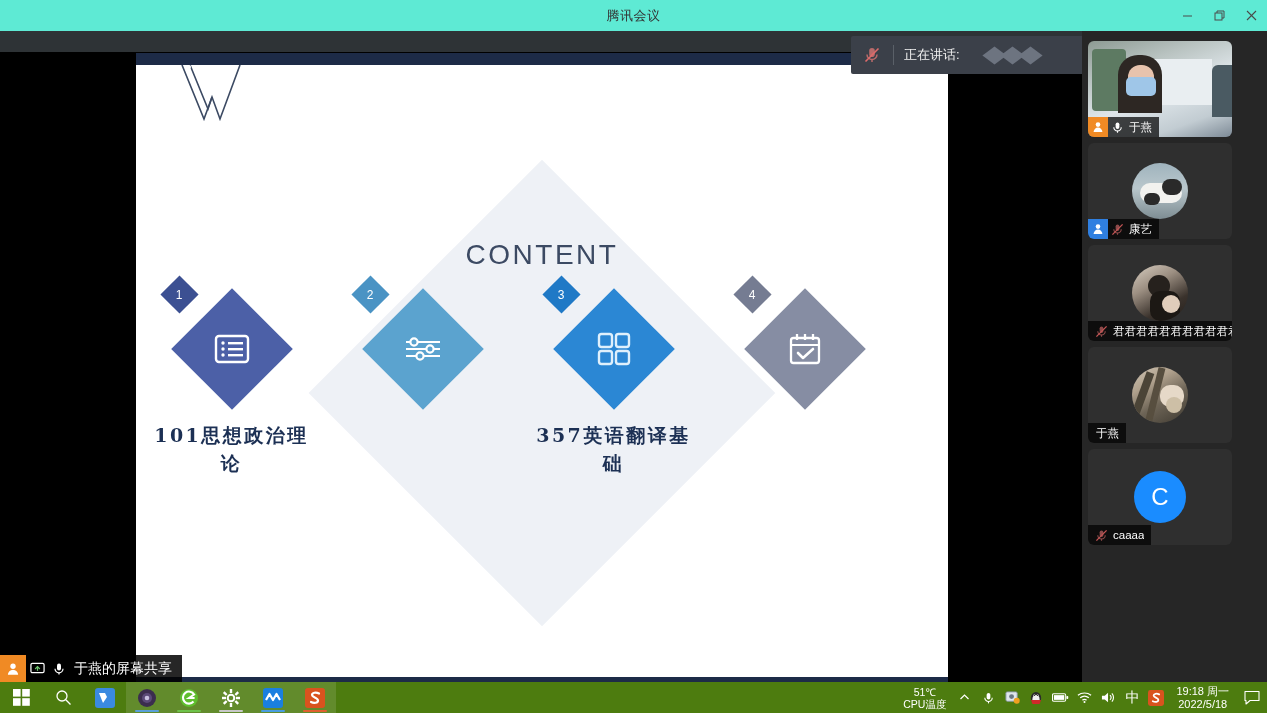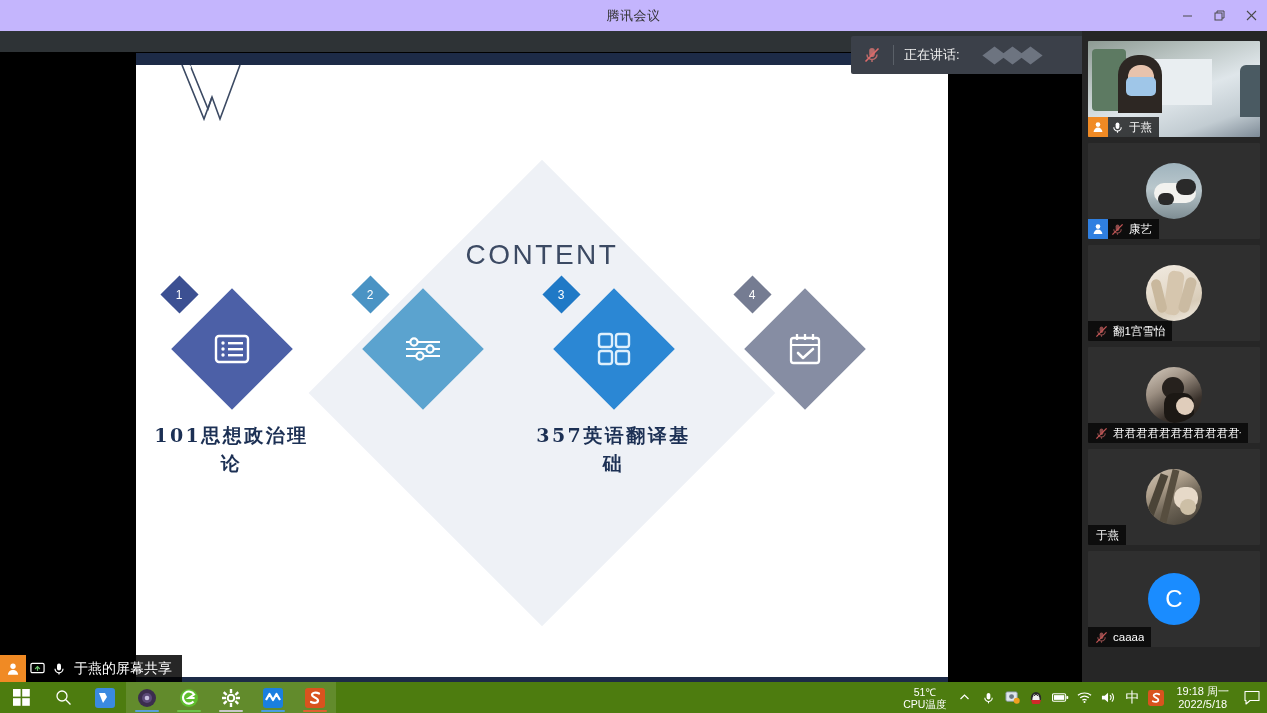--- a/index.html
+++ b/index.html
@@ -19,21 +19,21 @@
     position: absolute;
     inset: 0;
     background: #000;
   }
 
   
   .titlebar {
     position: absolute;
     left: 0; top: 0;
     width: 1267px; height: 31px;
-    background: #c4b5fd;
+    background: #5eead4;
     border-bottom: 2px solid #15803d;
   }
   .titlebar-title {
     position: absolute;
     left: 0; top: 0;
     width: 1267px;
     line-height: 31px;
     text-align: center;
     font-size: 13px;
     color: #333;
@@ -245,23 +245,23 @@
   .sidebar {
     position: absolute;
     left: 1082px; top: 0;
     width: 185px; height: 651px;
     background: #262626;
     overflow: hidden;
   }
   .tile {
     position: relative;
     margin: 6px 6px 0 6px;
-    width: 172px; height: 96px;
+    width: 144px; height: 96px;
     background: #2f2f2f;
-    border-radius: 1px;
+    border-radius: 6px;
     overflow: hidden;
   }
   .tile.first { margin-top: 10px; }
   .tile-photo {
     position: absolute; inset: 0;
   }
   .avatar-circle {
     position: absolute;
     left: 50%; top: 50%;
     width: 56px; height: 56px;
@@ -600,38 +600,20 @@
               <rect x="5" y="1.5" width="4" height="7" rx="2" fill="#8c4a4a"></rect>
               <path d="M3 6.8 a4 4 0 0 0 8 0" fill="none" stroke="#8c4a4a" stroke-width="1.2"></path>
               <line x1="7" y1="10.6" x2="7" y2="12.6" stroke="#8c4a4a" stroke-width="1.2"></line>
               <line x1="1.5" y1="12.5" x2="12.5" y2="1.5" stroke="#c45555" stroke-width="1.4"></line>
             </svg>
           </div>
           <div class="pname">康艺</div>
         </div>
       </div>
 
-      <div class="tile">
-        <div class="avatar-circle" style="background:linear-gradient(160deg,#f2ebe2 0%,#e6dccd 40%,#d8ccb8 70%,#f5f0e8 100%)">
-          <div style="position:absolute;left:20px;top:6px;width:16px;height:44px;background:#d6c6ae;border-radius:6px;transform:rotate(8deg);"></div>
-          <div style="position:absolute;left:8px;top:14px;width:10px;height:34px;background:#c9b89d;border-radius:5px;transform:rotate(-14deg);"></div>
-          <div style="position:absolute;left:36px;top:12px;width:11px;height:36px;background:#cbbba2;border-radius:5px;transform:rotate(16deg);"></div>
-        </div>
-        <div class="namebar">
-          <div class="mic-slot" style="margin-left:4px">
-            <svg width="13" height="13" viewBox="0 0 14 14">
-              <rect x="5" y="1.5" width="4" height="7" rx="2" fill="#8c4a4a"></rect>
-              <path d="M3 6.8 a4 4 0 0 0 8 0" fill="none" stroke="#8c4a4a" stroke-width="1.2"></path>
-              <line x1="7" y1="10.6" x2="7" y2="12.6" stroke="#8c4a4a" stroke-width="1.2"></line>
-              <line x1="1.5" y1="12.5" x2="12.5" y2="1.5" stroke="#c45555" stroke-width="1.4"></line>
-            </svg>
-          </div>
-          <div class="pname">翻1宫雪怡</div>
-        </div>
-      </div>
 
       <div class="tile">
         <div class="avatar-circle" style="background:linear-gradient(150deg,#d9cfc2 0%,#9c8f82 35%,#3a322c 70%,#241f1b 100%)">
           <div style="position:absolute;left:16px;top:10px;width:22px;height:22px;background:#26211d;border-radius:11px;"></div>
           <div style="position:absolute;left:18px;top:26px;width:30px;height:30px;background:#1c1814;border-radius:10px;"></div>
           <div style="position:absolute;left:30px;top:30px;width:18px;height:18px;background:#e0cdbb;border-radius:9px;"></div>
         </div>
         <div class="namebar">
           <div class="mic-slot" style="margin-left:4px">
             <svg width="13" height="13" viewBox="0 0 14 14">

